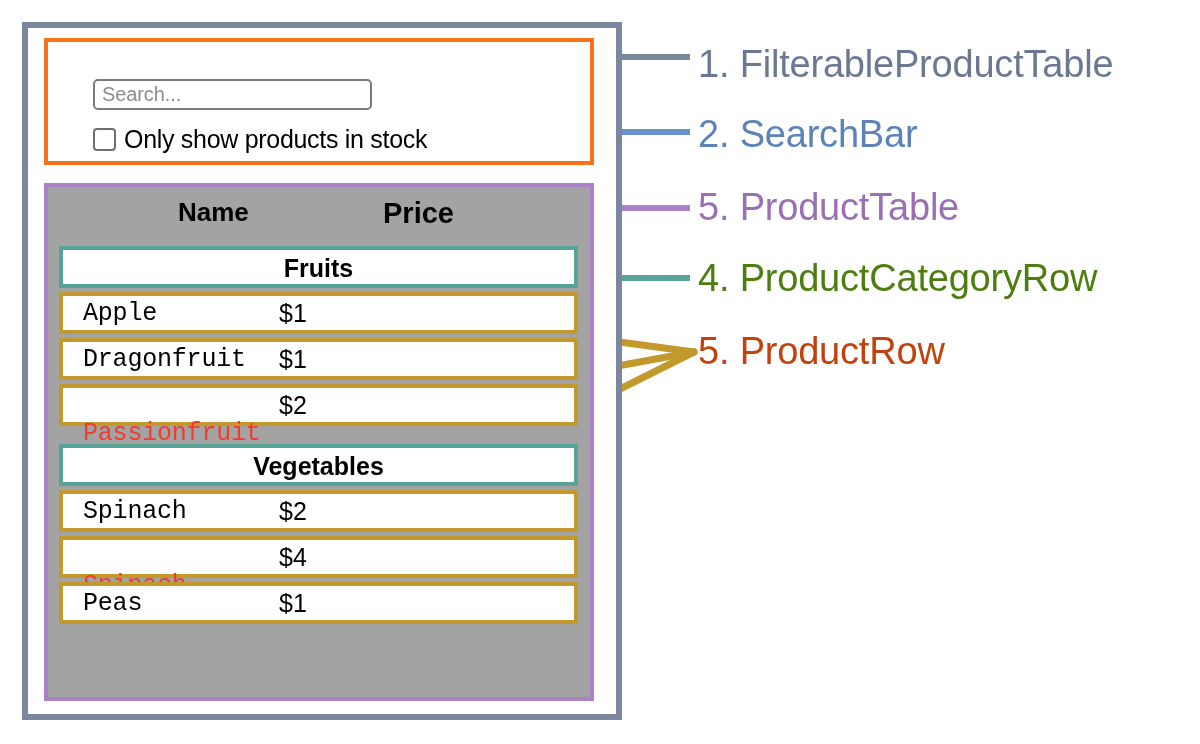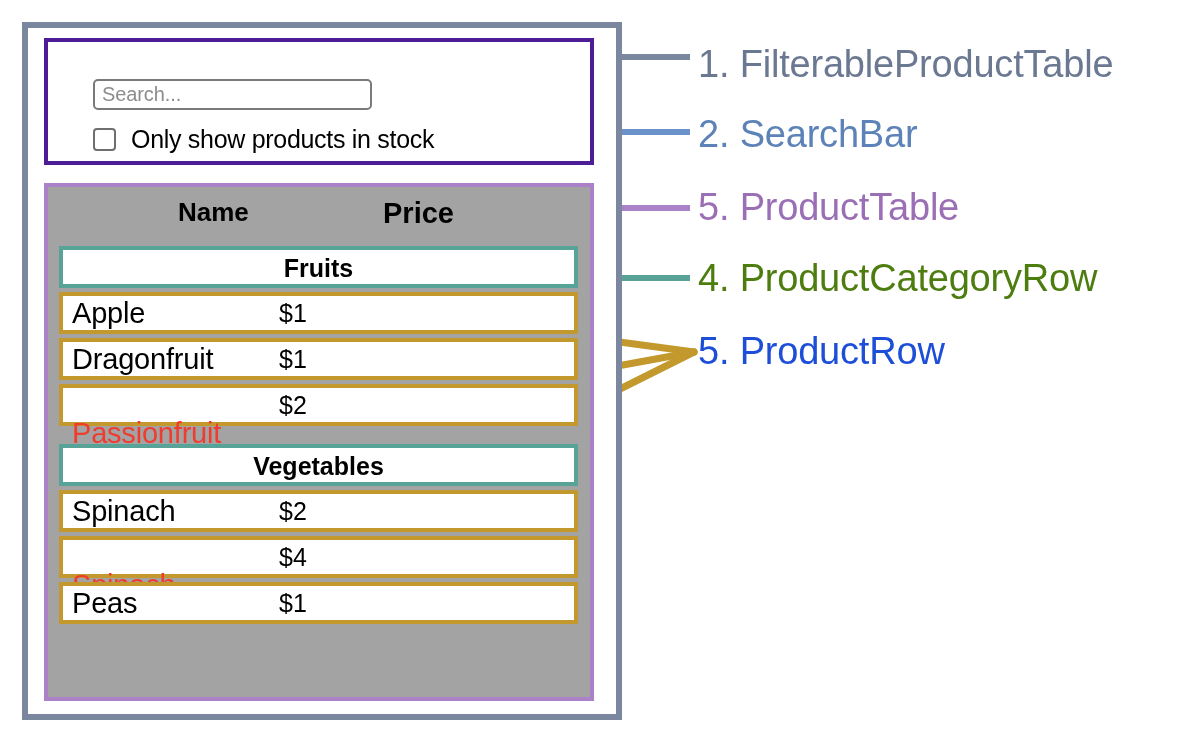--- a/index.html
+++ b/index.html
@@ -34,21 +34,21 @@
     box-sizing: border-box;
   }
 
   
   .box-searchbar {
     position: absolute;
     left: 44px;
     top: 38px;
     width: 550px;
     height: 127px;
-    border: 4px solid #4c1d95;
+    border: 4px solid #f97316;
     background: #ffffff;
     box-sizing: border-box;
   }
 
   .search-input {
     position: absolute;
     left: 45px;
     top: 37px;
     width: 279px;
     height: 31px;
@@ -76,21 +76,21 @@
   .checkbox-box {
     width: 23px;
     height: 23px;
     border: 2px solid #6f6f6f;
     border-radius: 4px;
     background: #ffffff;
     box-sizing: border-box;
     flex: 0 0 auto;
   }
   .checkbox-label {
-    margin-left: 15px;
+    margin-left: 8px;
     font-size: 25px;
     color: #000000;
     font-family: "Liberation Sans", sans-serif;
     white-space: nowrap;
     letter-spacing: -0.3px;
   }
 
   
   .box-producttable {
     position: absolute;
@@ -159,26 +159,26 @@
   .prod-row {
     position: relative;
     height: 42px;
     border: 4px solid #c3992d;
     background: #ffffff;
     box-sizing: border-box;
     margin-bottom: 4px;
   }
   .prod-name {
     position: absolute;
-    left: 9px;
+    left: 20px;
     top: 50%;
     transform: translateY(-50%);
-    font-size: 29px;
-    color: #000;
-    font-family: Liberation Sans, sans-serif;
+    font-size: 25px;
+    color: #000;
+    font-family: Liberation Mono, monospace;
     letter-spacing: -0.2px;
   }
   .prod-name.out-of-stock {
     color: #f03c2e;
     margin-top: 28px;
   }
   .prod-price {
     position: absolute;
     left: 216px;
     top: 50%;
@@ -194,21 +194,21 @@
     position: absolute;
     font-size: 38px;
     font-family: "Liberation Sans", sans-serif;
     white-space: nowrap;
     letter-spacing: -0.2px;
   }
   .legend-1 { left: 698px; top: 43px;  color: #6b7891; }
   .legend-2 { left: 698px; top: 113px; color: #5c82b8; }
   .legend-3 { left: 698px; top: 186px; color: #9a6fb5; }
   .legend-4 { left: 698px; top: 257px; color: #4d7c0f; }
-  .legend-5 { left: 698px; top: 330px; color: #1d4ed8; }
+  .legend-5 { left: 698px; top: 330px; color: #c2410c; }
 
   svg.connectors {
     position: absolute;
     left: 0; top: 0;
     width: 1200px;
     height: 744px;
     pointer-events: none;
   }
 </style>
 </head>

